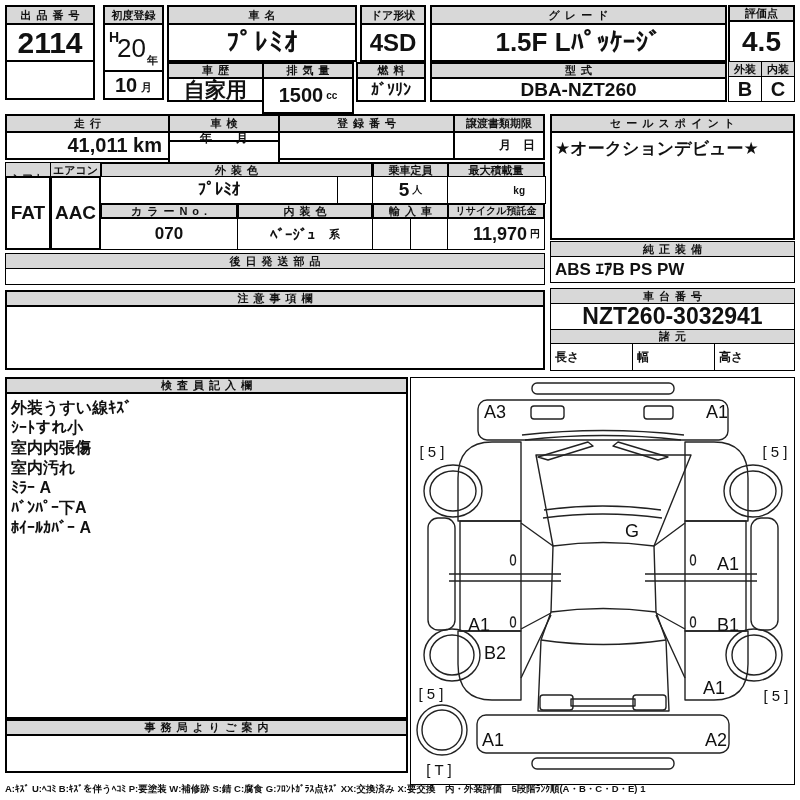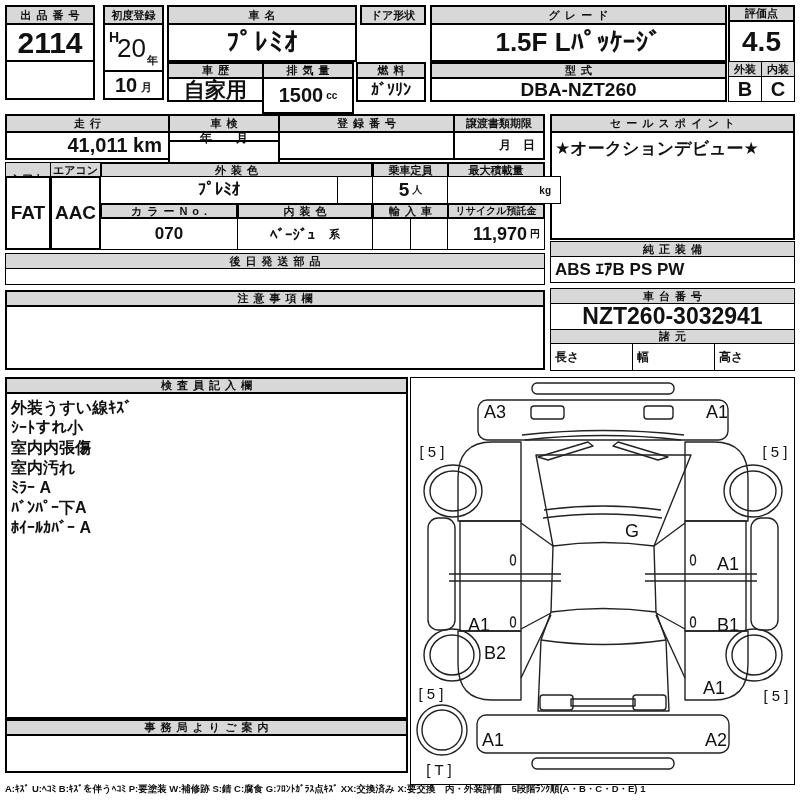--- a/index.html
+++ b/index.html
@@ -46,20 +46,21 @@
   </div>
   <div class="cell" style="left:103px;top:70px;width:61px;height:30px">
     <span class="abs" style="left:10px;top:2px;font-size:20px;font-weight:bold">10</span>
     <span class="abs" style="right:10px;bottom:3px;font-size:11px;font-weight:bold">月</span>
   </div>
 
   <div class="hdr sp" style="left:167px;top:5px;width:190px;height:20px">車名</div>
   <div class="cell val sp2" style="left:167px;top:23px;width:190px;height:39px;font-size:26px">ﾌﾟﾚﾐｵ</div>
 
   <div class="hdr" style="left:360px;top:5px;width:66px;height:20px">ドア形状</div>
+  <div class="cell val" style="left:360px;top:23px;width:66px;height:39px;font-size:24px">4SD</div>
 
   <div class="hdr sp" style="left:430px;top:5px;width:297px;height:20px">グレード</div>
   <div class="cell val" style="left:430px;top:23px;width:297px;height:39px;font-size:26px">1.5F Lﾊﾟｯｹｰｼﾞ</div>
 
   <div class="hdr" style="left:728px;top:5px;width:67px;height:17px">評価点</div>
   <div class="cell val" style="left:728px;top:20px;width:67px;height:43px;font-size:28px">4.5</div>
   <div class="hdr thin" style="left:728px;top:61px;width:34px;height:16px">外装</div>
   <div class="hdr thin" style="left:761px;top:61px;width:34px;height:16px">内装</div>
   <div class="cell val thin" style="left:728px;top:76px;width:34px;height:26px;font-size:20px">B</div>
   <div class="cell val thin" style="left:761px;top:76px;width:34px;height:26px;font-size:20px">C</div>
@@ -97,21 +98,21 @@
 
   <div class="hdr sp" style="left:100px;top:162px;width:273px;height:16px">外装色</div>
   <div class="cell val thin" style="left:100px;top:176px;width:238px;height:28px;font-size:17px">ﾌﾟﾚﾐｵ</div>
   <div class="cell thin" style="left:337px;top:176px;width:36px;height:28px"></div>
   <div class="hdr" style="left:372px;top:162px;width:77px;height:16px">乗車定員</div>
   <div class="cell val thin" style="left:372px;top:176px;width:77px;height:28px">
     <span style="font-size:19px">5</span>
     <span class="unit">人</span>
   </div>
   <div class="hdr" style="left:447px;top:162px;width:98px;height:16px">最大積載量</div>
-  <div class="cell val right thin" style="left:447px;top:176px;width:114px;height:28px;padding-right:9px">
+  <div class="cell val right thin" style="left:447px;top:176px;width:99px;height:28px;padding-right:20px">
     <span></span>
     <span class="unit">kg</span>
   </div>
 
   <div class="hdr sp" style="left:100px;top:203px;width:138px;height:16px">カラーNo.</div>
   <div class="cell val thin" style="left:100px;top:218px;width:138px;height:32px;font-size:17px">070</div>
   <div class="hdr sp" style="left:237px;top:203px;width:136px;height:16px">内装色</div>
   <div class="cell val thin" style="left:237px;top:218px;width:136px;height:32px">
     <span style="font-size:15px">ﾍﾞｰｼﾞｭ</span>
     <span style="font-size:11px;font-weight:bold;margin-left:14px">系</span>

